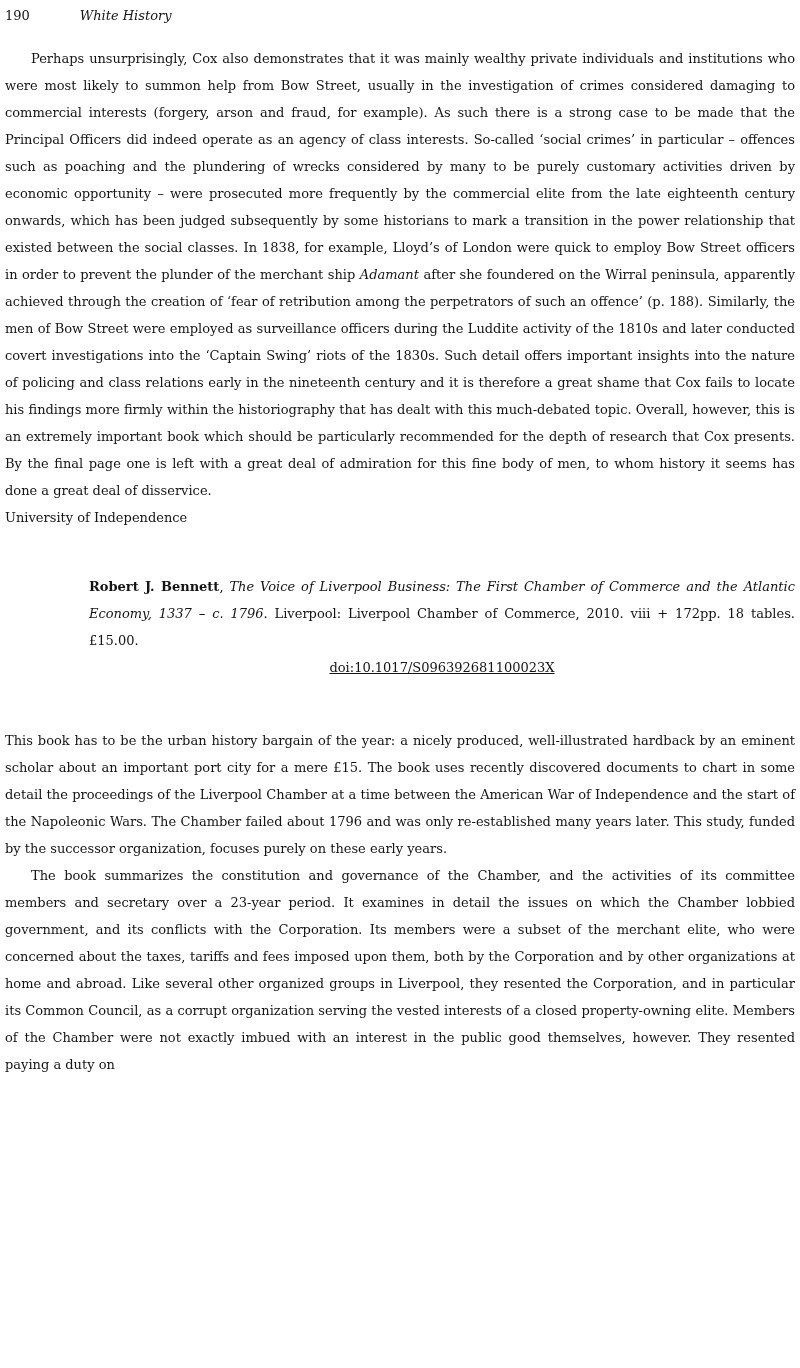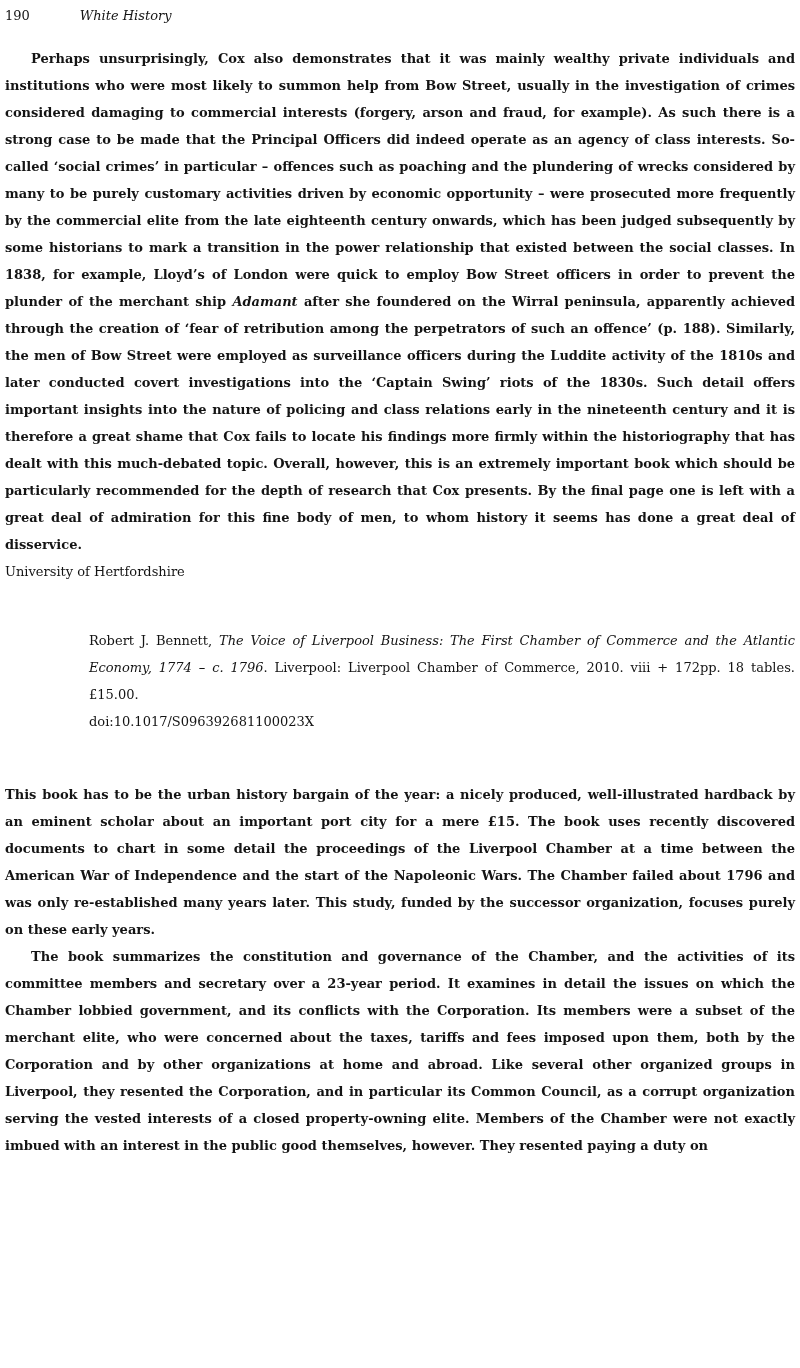--- a/index.html
+++ b/index.html
@@ -17,51 +17,51 @@
     color: #141414;
   }
   .running-head {
     display: flex;
     align-items: baseline;
     margin-bottom: 16px;
   }
   .page-number { font-style: normal; }
   .journal-title { font-style: italic; margin-left: 50px; }
   p { margin: 0; }
-  .para { text-align: justify; font-weight: bold; }
+  .para { text-align: justify; }
   .first-line-indent { text-indent: 26px; }
   .reviewer-name { font-weight: bold; }
   .affiliation { font-weight: normal; }
   .citation-block {
     margin: 42px 0 46px 84px;
   }
   .citation-main { text-align: justify; }
-  .citation-author { font-weight: normal; font-style: normal; }
+  .citation-author { font-weight: bold; font-style: normal; }
   .citation-title { font-style: italic; }
-  .citation-doi { text-align: left; }
+  .citation-doi { text-align: center; text-decoration: underline; }
   .italic { font-style: italic; }
 </style>
 </head>
 <body>
 
 <div class="page">
 
   <header class="running-head">
     <span class="page-number">190</span>
     <span class="journal-title">White History</span>
   </header>
 
   <main>
 
     <p class="para first-line-indent"><span>Perhaps unsurprisingly, Cox also demonstrates that it was mainly wealthy private individuals and institutions who were most likely to summon help from Bow Street, usually in the investigation of crimes considered damaging to commercial interests (forgery, arson and fraud, for example). As such there is a strong case to be made that the Principal Officers did indeed operate as an agency of class interests. So-called ‘social crimes’ in particular – offences such as poaching and the plundering of wrecks considered by many to be purely customary activities driven by economic opportunity – were prosecuted more frequently by the commercial elite from the late eighteenth century onwards, which has been judged subsequently by some historians to mark a transition in the power relationship that existed between the social classes. In 1838, for example, Lloyd’s of London were quick to employ Bow Street officers in order to prevent the plunder of the merchant ship </span><span class="italic">Adamant</span><span> after she foundered on the Wirral peninsula, apparently achieved through the creation of ‘fear of retribution among the perpetrators of such an offence’ (p. 188). Similarly, the men of Bow Street were employed as surveillance officers during the Luddite activity of the 1810s and later conducted covert investigations into the ‘Captain Swing’ riots of the 1830s. Such detail offers important insights into the nature of policing and class relations early in the nineteenth century and it is therefore a great shame that Cox fails to locate his findings more firmly within the historiography that has dealt with this much-debated topic. Overall, however, this is an extremely important book which should be particularly recommended for the depth of research that Cox presents. By the final page one is left with a great deal of admiration for this fine body of men, to whom history it seems has done a great deal of disservice.</span></p>
 
-    <p class="affiliation">University of Hertfordshire</p>
+    <p class="affiliation">University of Independence</p>
 
     <div class="citation-block">
-      <p class="citation-main"><span class="citation-author">Robert J. Bennett</span><span>, </span><span class="citation-title">The Voice of Liverpool Business: The First Chamber of Commerce and the Atlantic Economy, 1774 – c. 1796</span><span>. Liverpool: Liverpool Chamber of Commerce, 2010. viii + 172pp. 18 tables. £15.00.</span></p>
+      <p class="citation-main"><span class="citation-author">Robert J. Bennett</span><span>, </span><span class="citation-title">The Voice of Liverpool Business: The First Chamber of Commerce and the Atlantic Economy, 1337 – c. 1796</span><span>. Liverpool: Liverpool Chamber of Commerce, 2010. viii + 172pp. 18 tables. £15.00.</span></p>
       <p class="citation-doi">doi:10.1017/S096392681100023X</p>
     </div>
 
     <p class="para">This book has to be the urban history bargain of the year: a nicely produced, well-illustrated hardback by an eminent scholar about an important port city for a mere £15. The book uses recently discovered documents to chart in some detail the proceedings of the Liverpool Chamber at a time between the American War of Independence and the start of the Napoleonic Wars. The Chamber failed about 1796 and was only re-established many years later. This study, funded by the successor organization, focuses purely on these early years.</p>
     <p class="para first-line-indent">The book summarizes the constitution and governance of the Chamber, and the activities of its committee members and secretary over a 23-year period. It examines in detail the issues on which the Chamber lobbied government, and its conflicts with the Corporation. Its members were a subset of the merchant elite, who were concerned about the taxes, tariffs and fees imposed upon them, both by the Corporation and by other organizations at home and abroad. Like several other organized groups in Liverpool, they resented the Corporation, and in particular its Common Council, as a corrupt organization serving the vested interests of a closed property-owning elite. Members of the Chamber were not exactly imbued with an interest in the public good themselves, however. They resented paying a duty on</p>
 
   </main>
 
 </div>
 

